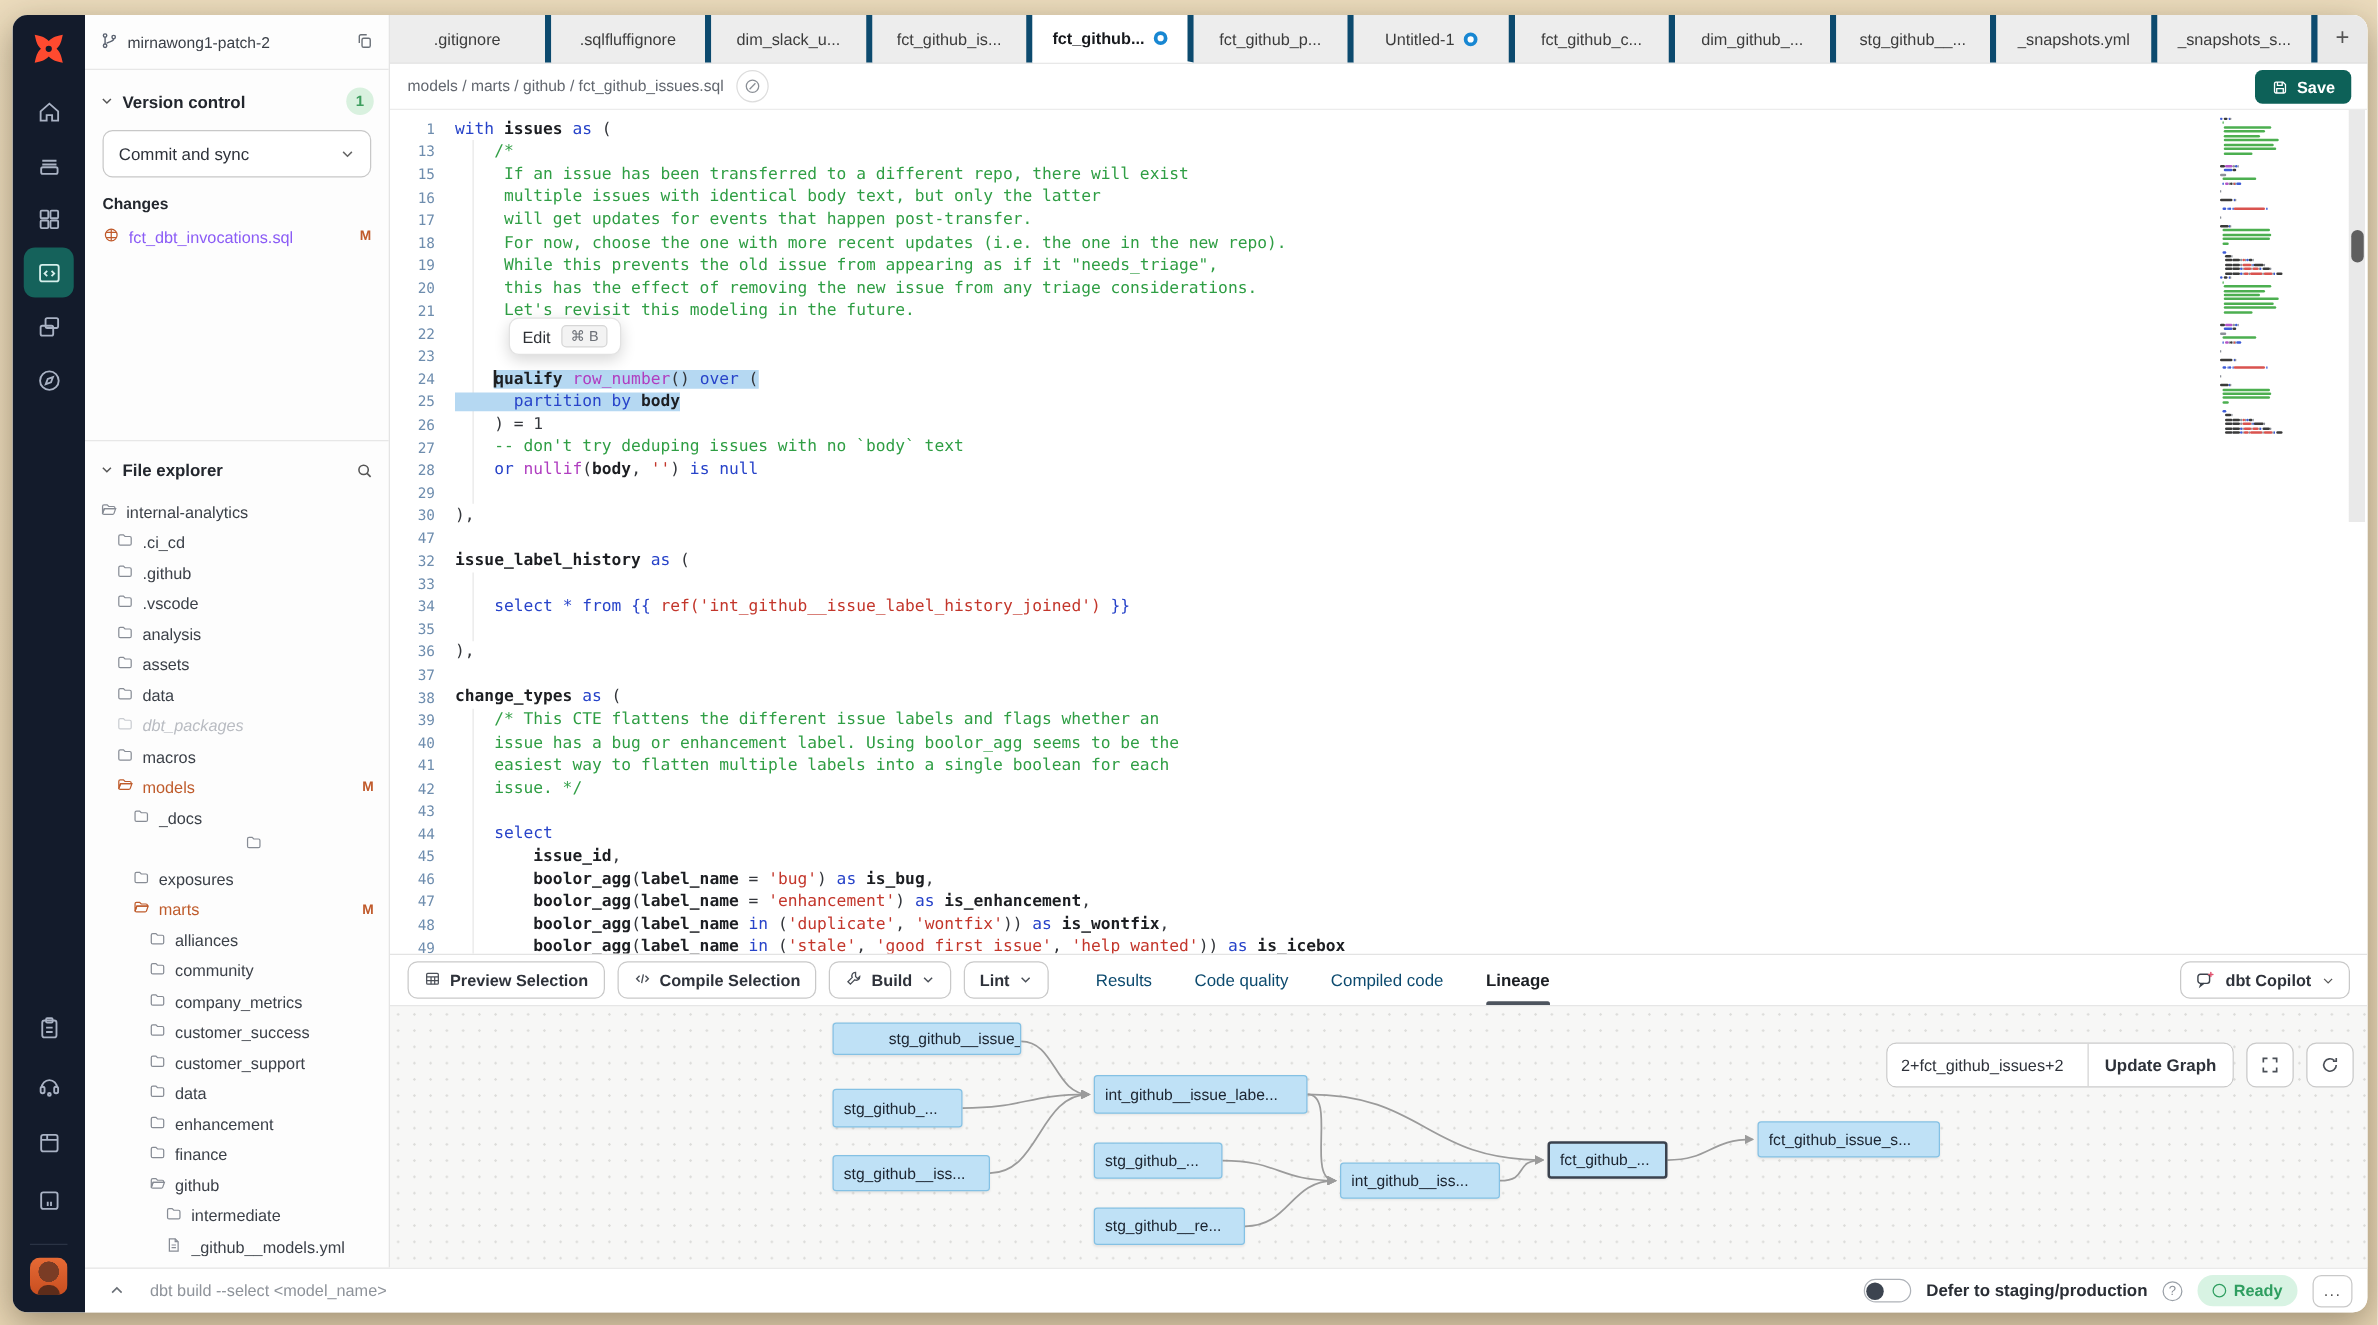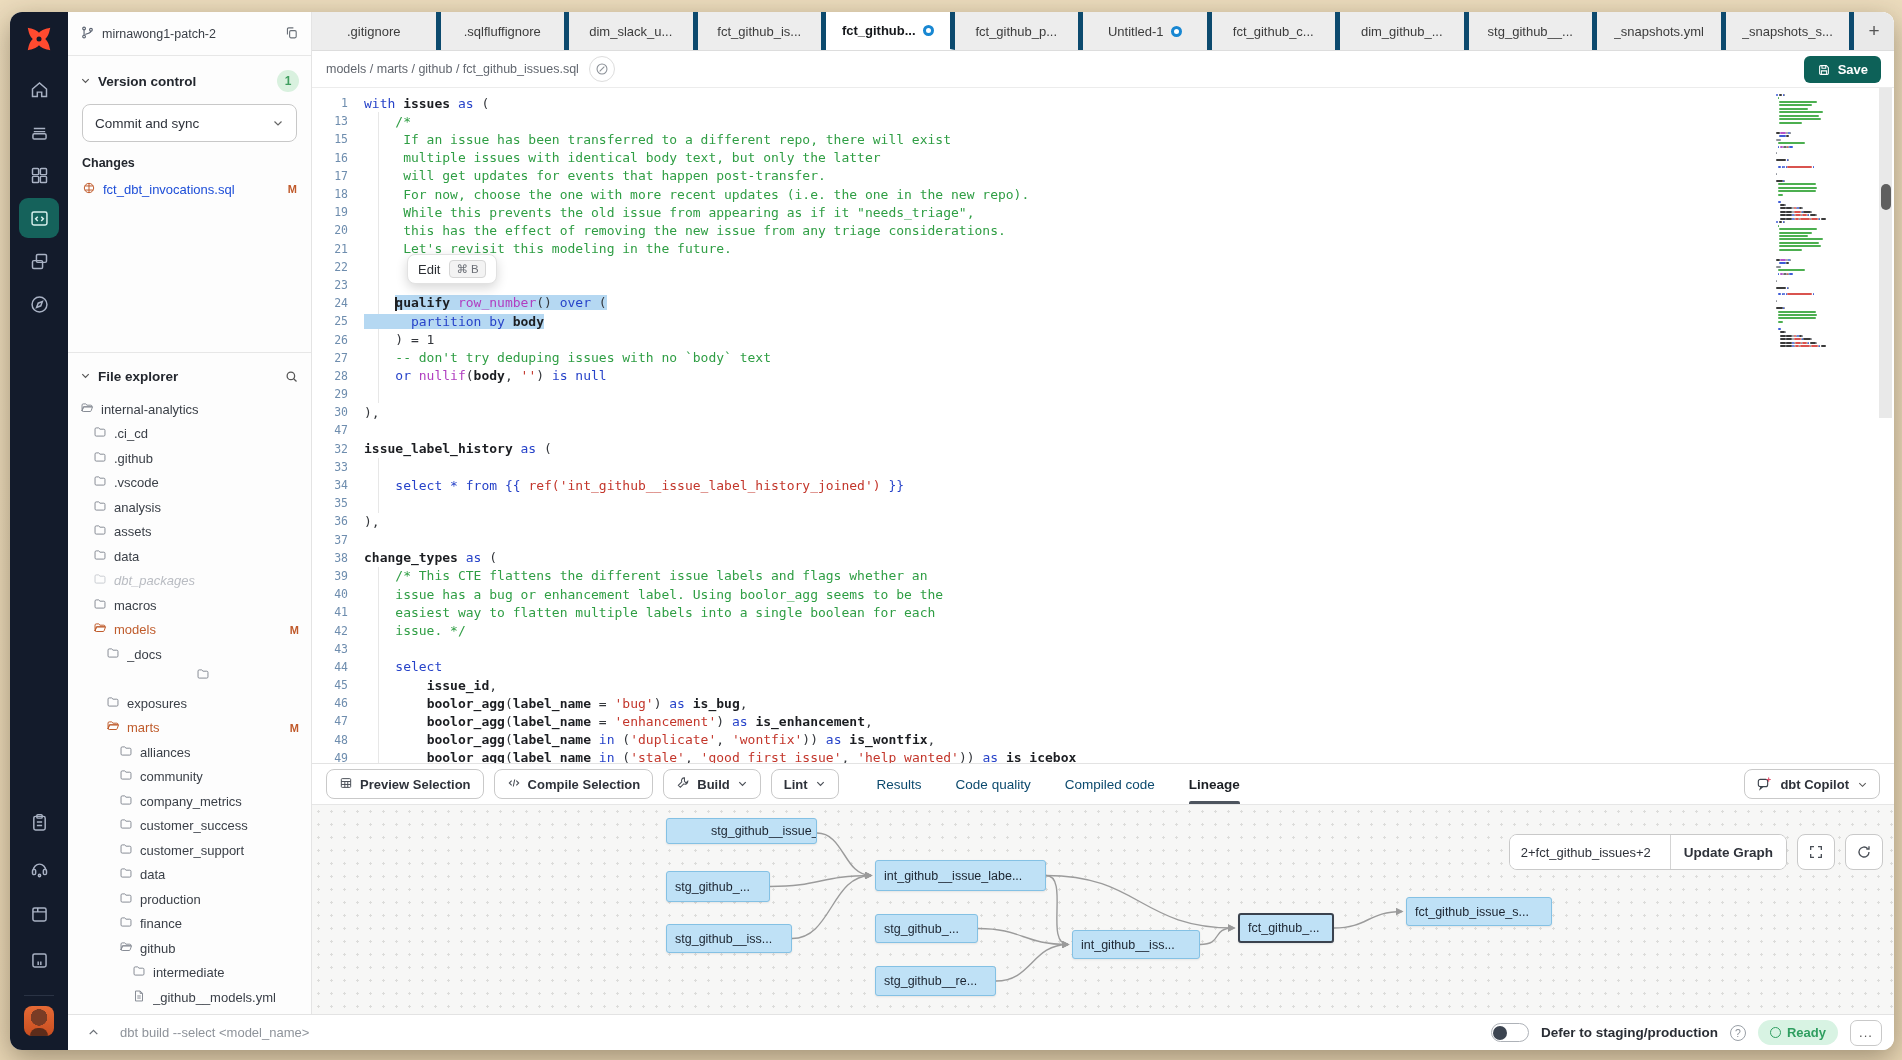--- a/index.html
+++ b/index.html
@@ -30,21 +30,21 @@
   .sec-header { display:flex; align-items:center; gap:7px; height:30px; }
   .sec-header svg.chev { width:11px; height:11px; color:#555; }
   .sec-title { font-weight:bold; font-size:13.5px; color:#23272e; flex:1; }
   .vc-badge { width:22px; height:22px; border-radius:50%; background:#d9f1df; color:#3f9e5f; font-size:12px; font-weight:bold; display:flex; align-items:center; justify-content:center; }
   .commit-btn { margin:8px 2px 14px 2px; height:38px; width:calc(100% - 4px); background:#fff; border:1px solid #c8c8c8; border-radius:8px; display:flex; align-items:center; padding:0 12px; font-size:13.5px; color:#2e323a; cursor:pointer; }
   .commit-btn span { flex:1; text-align:left; }
   .commit-btn svg { width:12px; height:12px; color:#666; }
   .changes-label { font-weight:bold; font-size:12.5px; color:#23272e; margin:6px 2px 6px 2px; }
   .change-row { display:flex; align-items:center; gap:7px; height:26px; padding:0 2px; cursor:pointer; }
   .change-row svg { width:14px; height:14px; color:#c05a2b; flex:0 0 auto; }
-  .change-name { flex:1; color:#1d4ed8; font-size:13px; white-space:nowrap; overflow:hidden; text-overflow:ellipsis; }
+  .change-name { flex:1; color:#8b5cf6; font-size:13px; white-space:nowrap; overflow:hidden; text-overflow:ellipsis; }
   .m-badge { color:#c05a2b; font-weight:bold; font-size:11px; }
   .fe-block { flex:1; min-height:0; border-top:1px solid #e7e7e7; padding:8px 12px 0 12px; display:flex; flex-direction:column; }
   .fe-header svg.search { width:15px; height:15px; color:#555; cursor:pointer; }
   .file-tree { flex:1; overflow:hidden; margin-top:6px; }
   .tree-row { display:flex; align-items:center; gap:7px; height:24.5px; cursor:pointer; white-space:nowrap; }
   .tree-row svg { width:14px; height:14px; color:#878c95; flex:0 0 auto; }
   .tree-label { font-size:13px; color:#3b4048; overflow:hidden; text-overflow:ellipsis; flex:1; }
   .tree-row.modified .tree-label, .tree-row.modified svg { color:#bf5b2b; }
   .tree-row.disabled .tree-label { color:#b9bcc2; font-style:italic; }
   .tree-row.disabled svg { color:#c9ccd1; }
@@ -392,21 +392,21 @@
                 <div class="tree-row" style="padding-left: 39px;">
                   <span><svg viewBox="0 0 24 24" fill="none" stroke="currentColor" stroke-width="1.7">
                       <path d="M3.5 7a2 2 0 0 1 2-2h4.3l2.2 2.2h6.5a2 2 0 0 1 2 2V17a2 2 0 0 1-2 2h-13a2 2 0 0 1-2-2z"></path>
                     </svg></span>
                   <span class="tree-label">data</span>
                 </div>
                 <div class="tree-row" style="padding-left: 39px;">
                   <span><svg viewBox="0 0 24 24" fill="none" stroke="currentColor" stroke-width="1.7">
                       <path d="M3.5 7a2 2 0 0 1 2-2h4.3l2.2 2.2h6.5a2 2 0 0 1 2 2V17a2 2 0 0 1-2 2h-13a2 2 0 0 1-2-2z"></path>
                     </svg></span>
-                  <span class="tree-label">production</span>
+                  <span class="tree-label">enhancement</span>
                 </div>
                 <div class="tree-row" style="padding-left: 39px;">
                   <span><svg viewBox="0 0 24 24" fill="none" stroke="currentColor" stroke-width="1.7">
                       <path d="M3.5 7a2 2 0 0 1 2-2h4.3l2.2 2.2h6.5a2 2 0 0 1 2 2V17a2 2 0 0 1-2 2h-13a2 2 0 0 1-2-2z"></path>
                     </svg></span>
                   <span class="tree-label">finance</span>
                 </div>
                 <div class="tree-row" style="padding-left: 39px;">
                   <span><svg viewBox="0 0 24 24" fill="none" stroke="currentColor" stroke-width="1.7">
                       <path d="M3.5 7a2 2 0 0 1 2-2h4.3l2.2 2.2h6.5a2 2 0 0 1 2 2V10H6L3.5 17z"></path>

